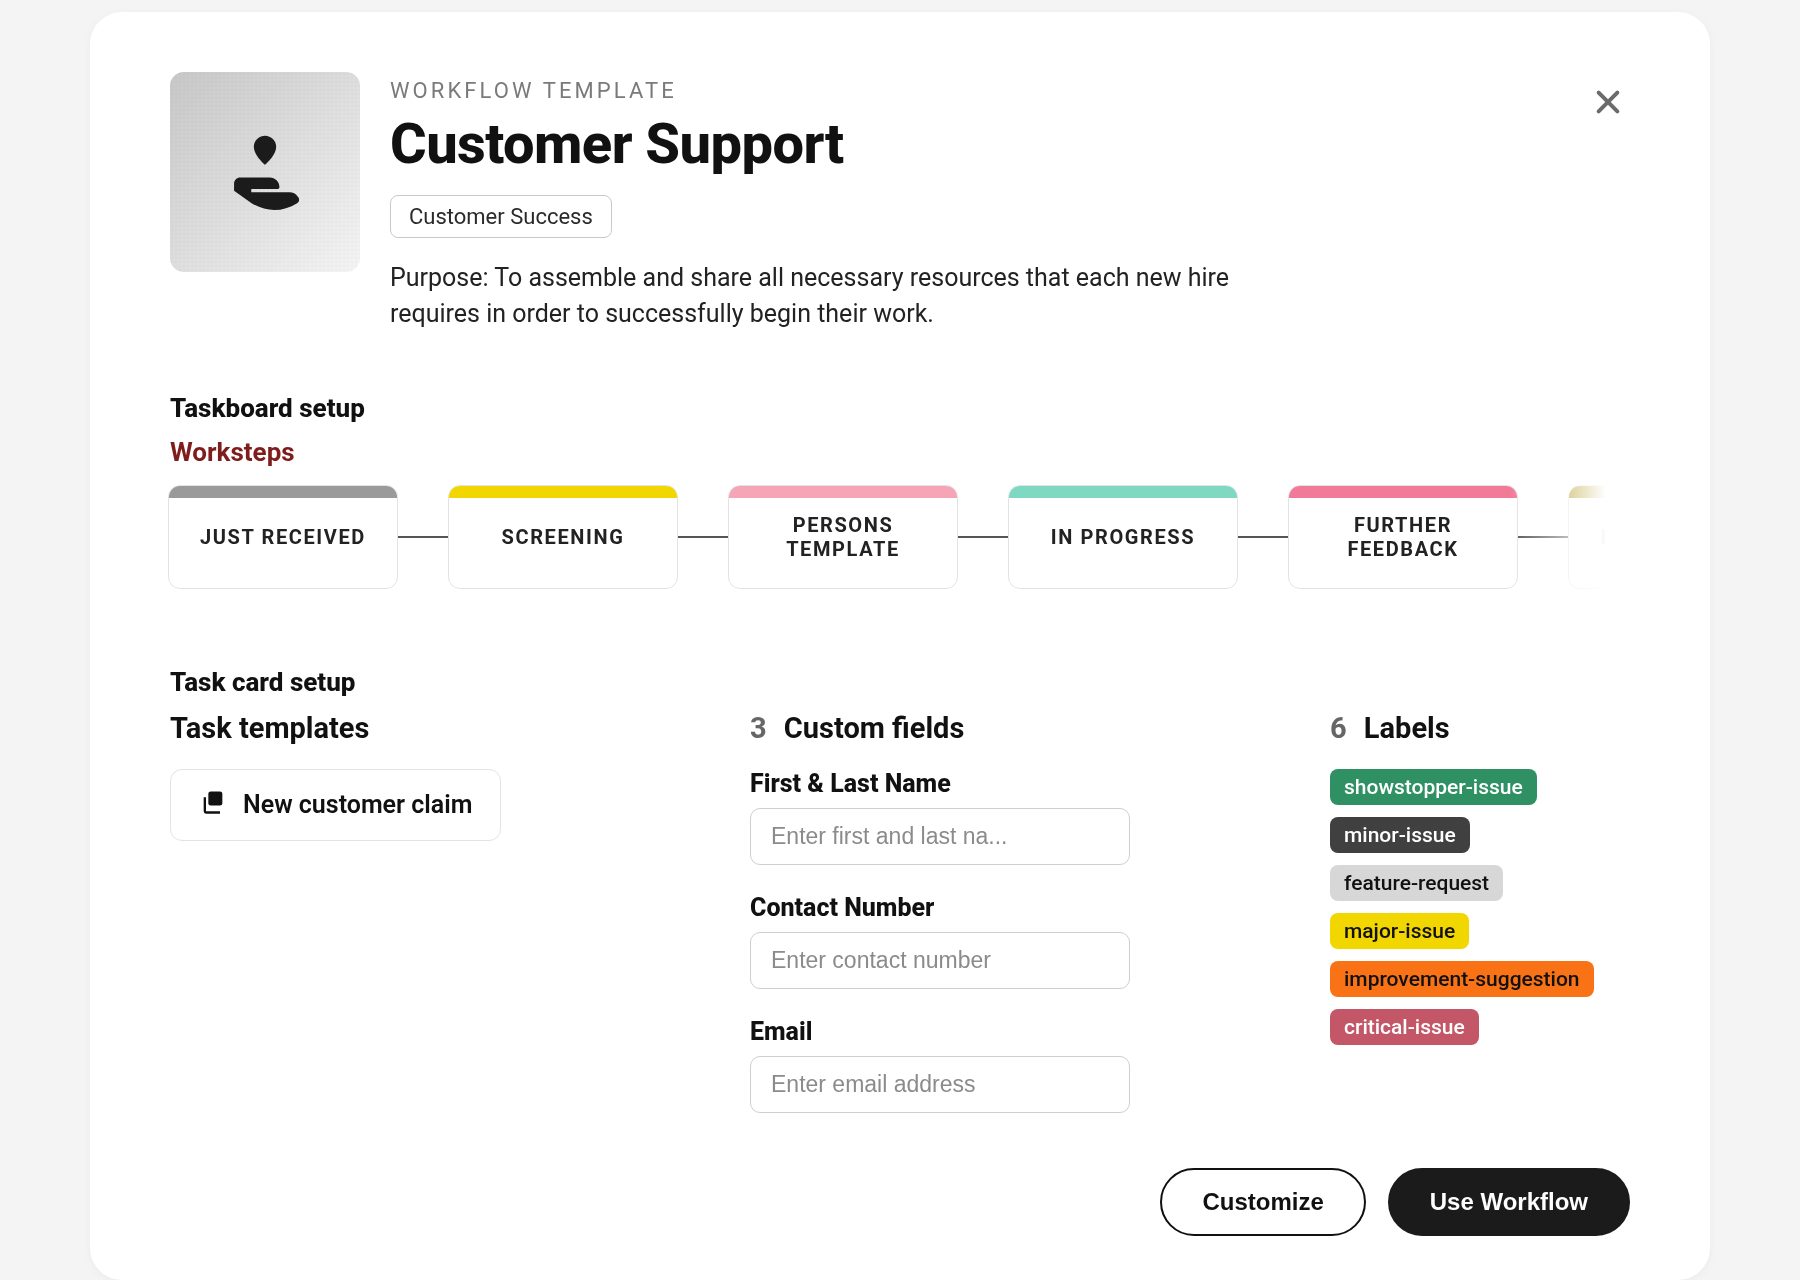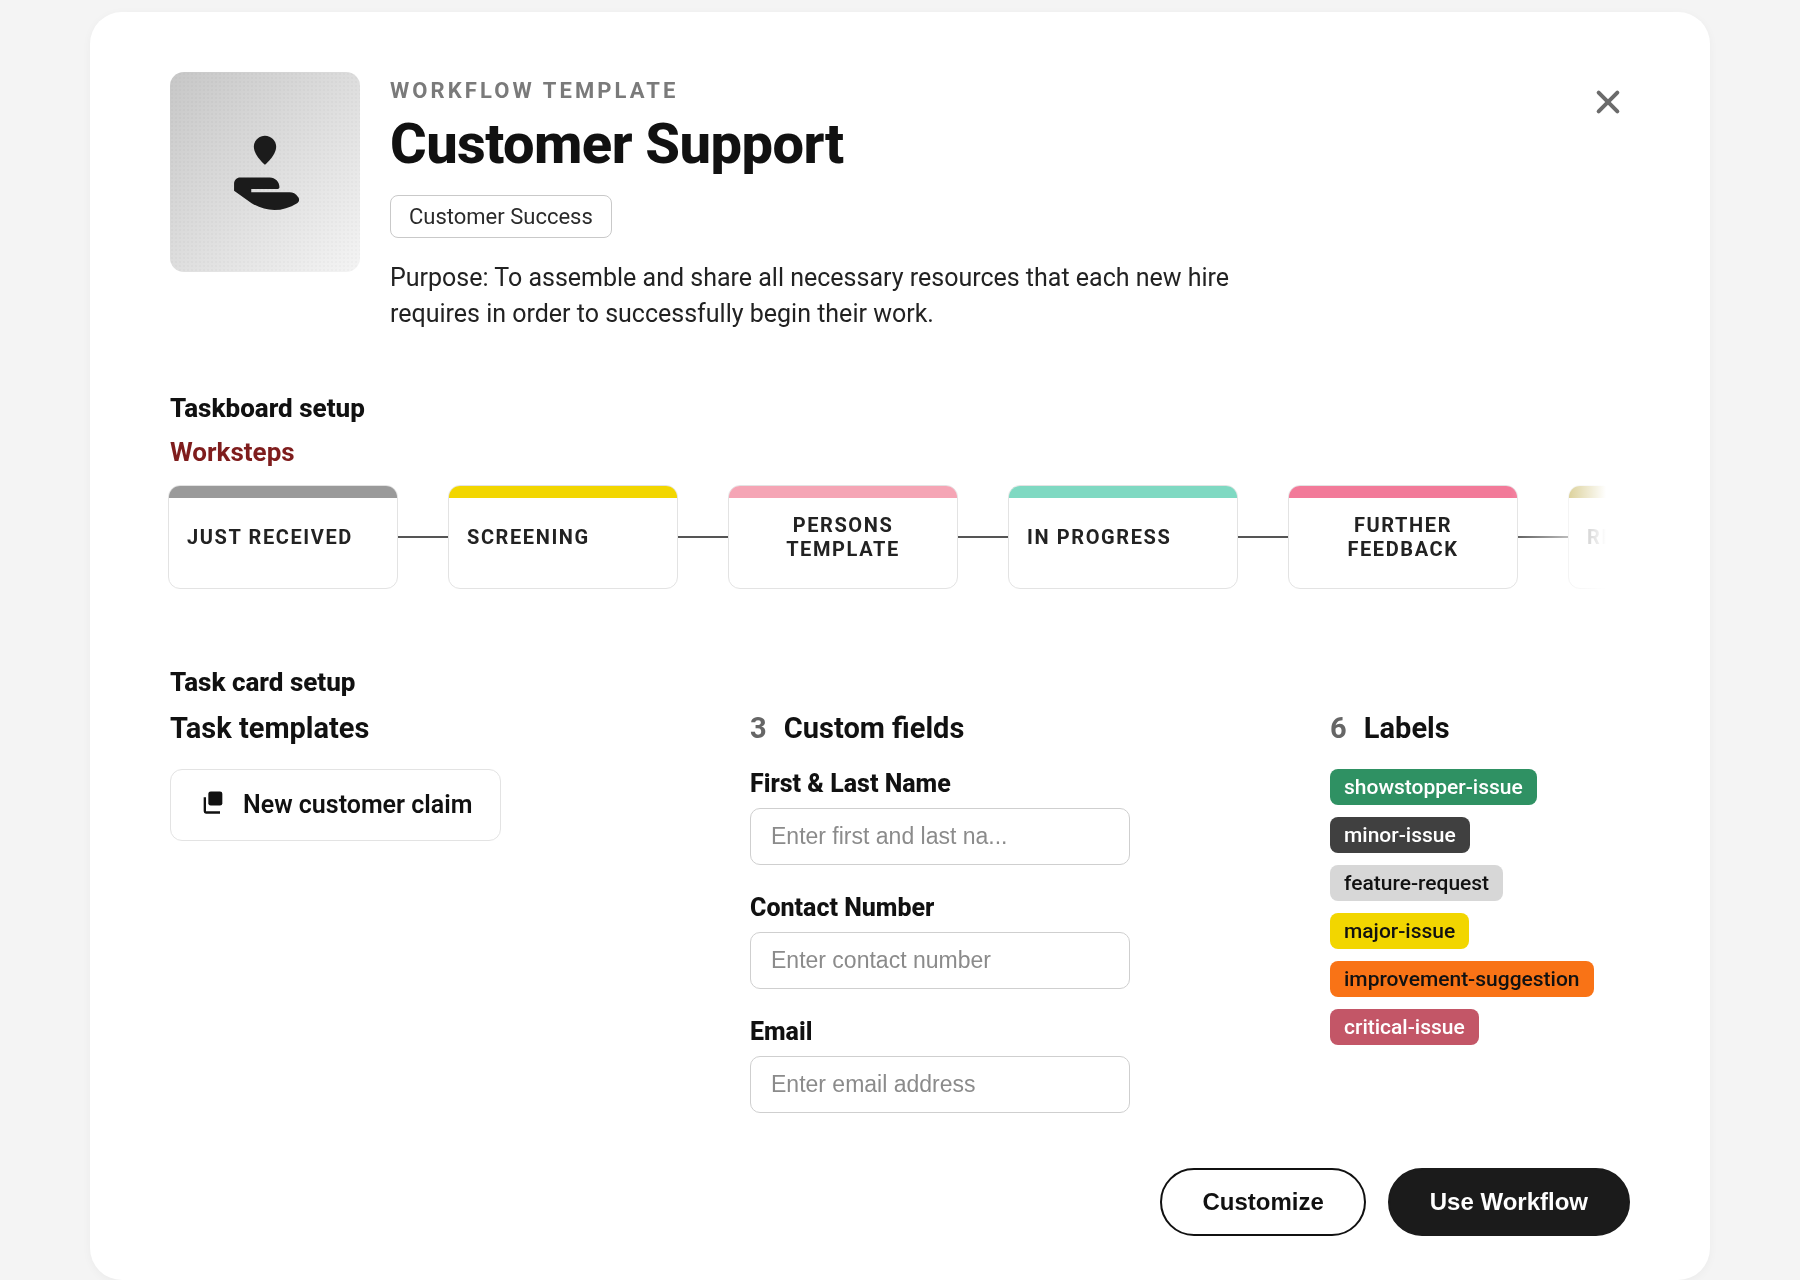--- a/index.html
+++ b/index.html
@@ -44,21 +44,21 @@
     border-radius:14px;
     background-image:radial-gradient(rgba(0,0,0,.08) 1px,transparent 1px);
     background-size:4px 4px;
     opacity:.25;
   }
   .hero-icon svg{width:110px;height:110px;position:relative;z-index:1}
   .header-text{flex:1;padding-top:6px;max-width:900px}
   .eyebrow{
     letter-spacing:.14em;
     font-size:22px;
-    font-weight:700;
+    font-weight:400;
     color:#7a7a7a;
     margin-bottom:8px;
   }
   .title{
     font-size:56px;
     font-weight:800;
     color:#111;
     letter-spacing:-.01em;
     margin-bottom:18px;
   }
@@ -100,21 +100,21 @@
     align-items:stretch;
     gap:0;
     width:max-content;
   }
   .step-card{
     width:230px;
     height:104px;
     border:1.5px solid #e3e3e3;
     border-radius:12px;
     background:#fff;
-    display:flex;align-items:center;justify-content:flex-start;
+    display:flex;align-items:center;justify-content:center;
     text-align:center;
     padding:10px 18px;
     font-size:20px;
     font-weight:700;
     letter-spacing:.08em;
     color:#222;
     position:relative;
     overflow:hidden;
   }
   .step-card::before{

